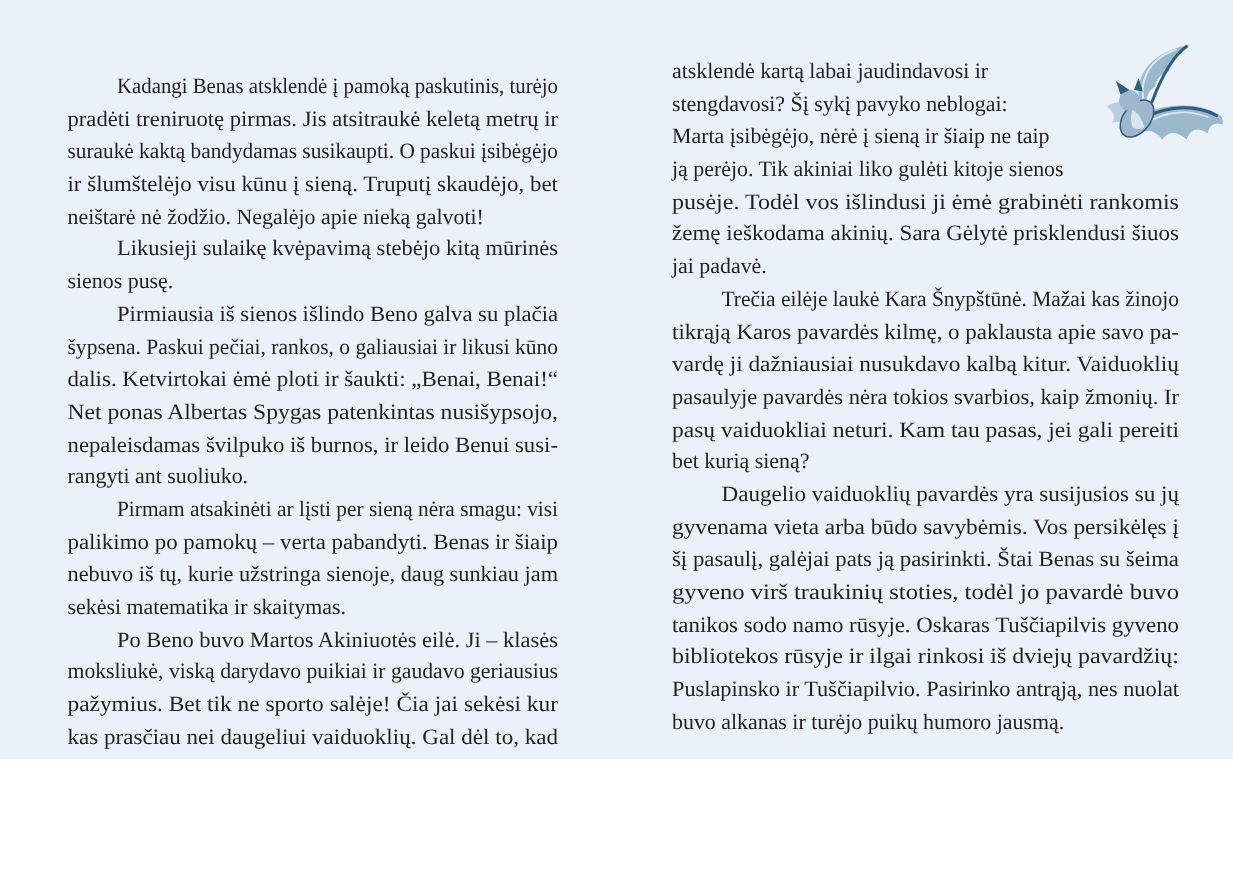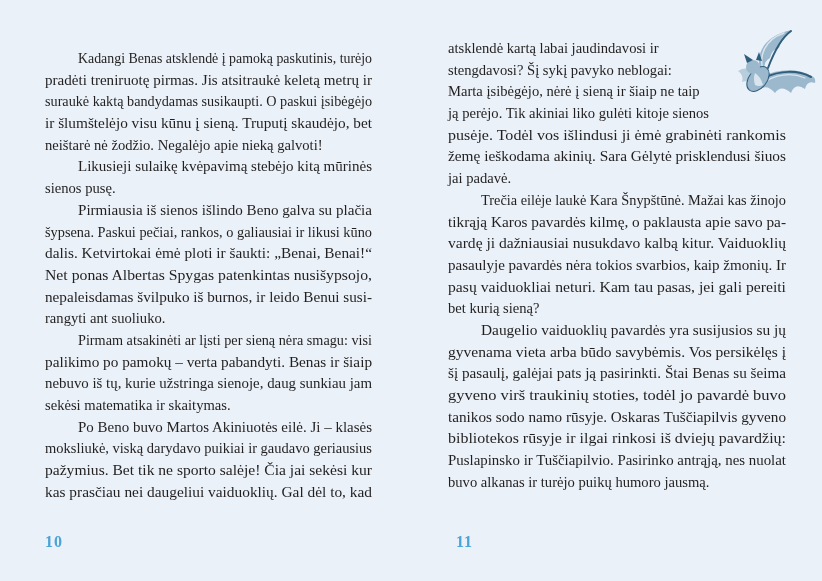--- a/index.html
+++ b/index.html
@@ -1,21 +1,21 @@
 <!DOCTYPE html>
 <html style="--bg: #ebf1f9; --ink: #211f1f; --pgnum: #4aa4d6; --bat-main: #9bb8cc; --bat-mid: #b9cedd; --bat-dark: #2e5d7d; --bat-light: #d8e5ee;"><head>
 <meta charset="utf-8">
 <style>
   :root{
     --bg:#ebf1f9; --ink:#211f1f; --pgnum:#4aa4d6;
     --bat-main:#9bb8cc; --bat-mid:#b9cedd; --bat-dark:#2e5d7d; --bat-light:#d8e5ee;
   }
   html,body{margin:0;padding:0;background:#fff;}
   .spread{
-    position:relative;width:822px;height:581px;overflow:hidden;
+    position:relative;width:822px;height:506px;overflow:hidden;
     background:var(--bg);
     font-family:"Liberation Serif","DejaVu Serif",serif;
     color:var(--ink);
   }
   .textcol{position:absolute;}
   #left-col{left:45px;top:48px;width:327px;}
   #right-col{left:448px;top:38px;width:338px;}
   .line{
     height:21.7px;line-height:21.7px;font-size:14.6px;
     white-space:nowrap;letter-spacing:0;

